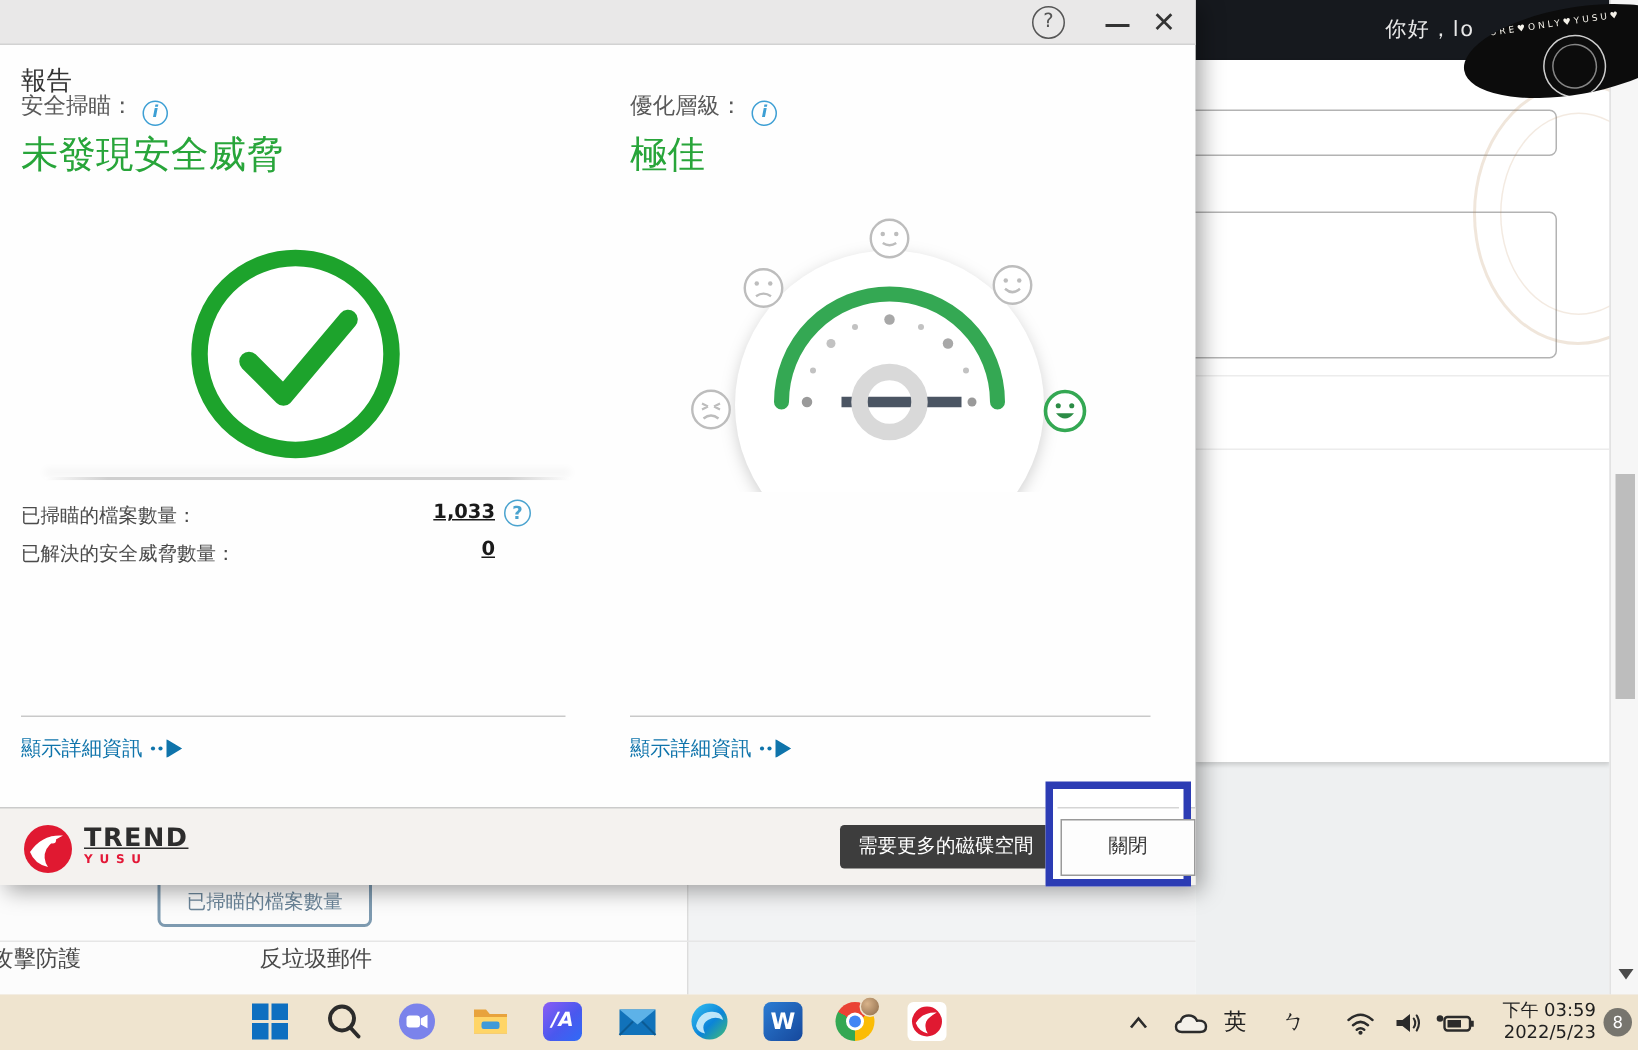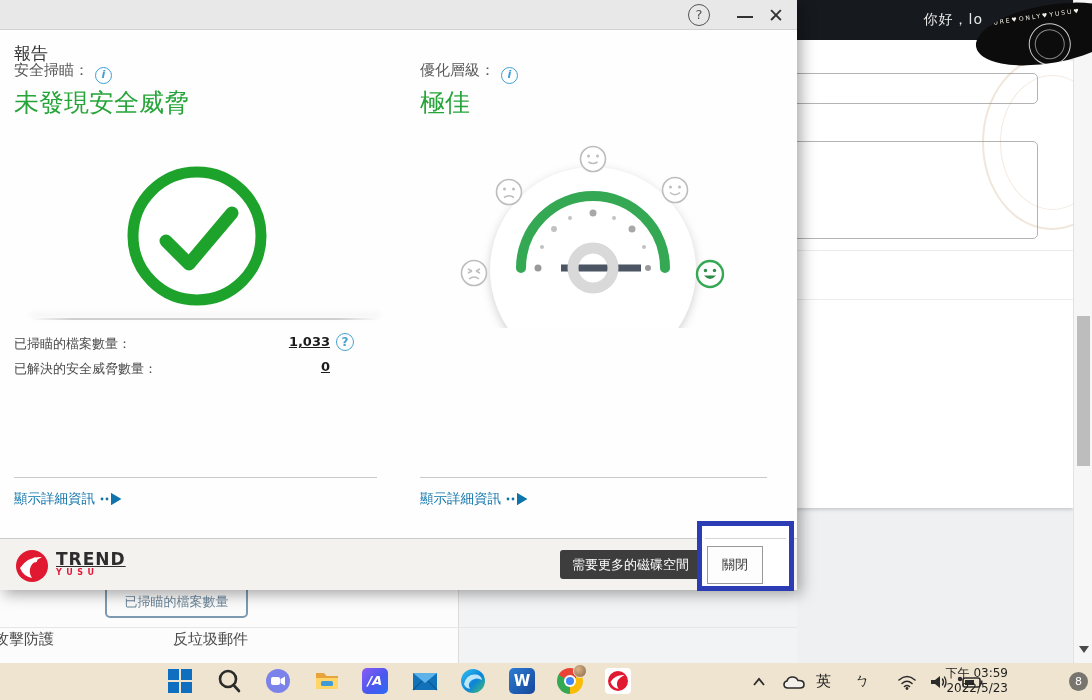--- a/index.html
+++ b/index.html
@@ -108,21 +108,21 @@
   #trend-wordmark { position:absolute; left:42px; top:2px; }
   #brand-top { font-size:17px; font-weight:800; color:#2d2d2d; letter-spacing:1px; line-height:18px;text-decoration:underline; }
   #brand-bottom { font-size:8px; font-weight:bold; color:#e31837; letter-spacing:4.5px; line-height:9px; }
   #tooltip { left:560px; top:11px; height:29px; background:#3d3d3d; border-radius:3px;
     color:#fff; font-size:13px; line-height:29px; padding:0 12px; white-space:nowrap; }
   #tooltip-arrow { position:absolute; right:-8px; top:8px; width:0; height:0;
     border-top:7px solid transparent; border-bottom:7px solid transparent; border-left:9px solid #3d3d3d; }
   #highlight-box { left:697px; top:521px; width:97px; height:70px; border:5px solid #2c3cb4;
     background:#fff; z-index:12; }
   #highlight-inner-line { position:absolute; left:3px; top:12px; width:81px; height:1px; background:#d5d5d5; }
-  #close-action-button { position:absolute; left:5px; top:20px; width:56px; height:38px;
+  #close-action-button { position:absolute; left:5px; top:20px; width:90px; height:38px;
     background:#fdfdfd; border:1px solid #9a9a9a; color:#333; font-size:13px; text-align:center;
     line-height:36px; cursor:pointer; }
 
   
   #taskbar { left:0; top:663px; width:1092px; height:37px; background:#efe4cf; z-index:20; }
   .tb-icon { position:absolute; top:5px; width:26px; height:26px; cursor:pointer; }
   .tb-svg { display:block; }
   #tb-win { left:167px; } #tb-search { left:216px; } #tb-chat { left:265px; }
   #tb-explorer { left:314px; } #tb-appa { left:362px; } #tb-mail { left:412px; }
   #tb-edge { left:460px; } #tb-word { left:509px; } #tb-chrome { left:557px; } #tb-trend { left:605px; }
@@ -139,21 +139,21 @@
   #icon-chrome-box .chrome-inner { position:absolute; left:9px; top:9px; width:8px; height:8px;
     background:#4285f4; border-radius:50%; }
   #chrome-avatar { position:absolute; right:-4px; top:-4px; width:14px; height:14px; border-radius:50%;
     background:radial-gradient(circle at 35% 35%, #d9b38a, #8a6948); border:1px solid #efe4cf; }
   #icon-trend-box { width:26px; height:26px; border-radius:4px; background:#fff; }
   .tray-item { position:absolute; top:0; height:37px; display:flex; align-items:center; cursor:pointer; }
   #tray-chevron { left:752px; } #tray-cloud { left:782px; } #tray-ime-en { left:816px; }
   #tray-ime-zh { left:855px; } #tray-wifi { left:897px; } #tray-speaker { left:929px; }
   #tray-battery { left:957px; }
   .tray-text { font-size:15px; color:#222; }
-  #tray-clock { left:936px; top:3px; width:72px; text-align:right; line-height:15px; cursor:pointer; }
+  #tray-clock { left:992px; top:3px; width:72px; text-align:right; line-height:15px; cursor:pointer; }
   #tray-clock div { font-size:12px; color:#1f1f1f; }
   #tray-badge { left:1069px; top:9px; width:19px; height:19px; background:#77756e; border-radius:50%;
     color:#fff; font-size:11px; text-align:center; line-height:19px; cursor:pointer; }
 </style>
 </head>
 <body>
 
 <div id="screen">
 
   <div id="bg-window" class="abs">

